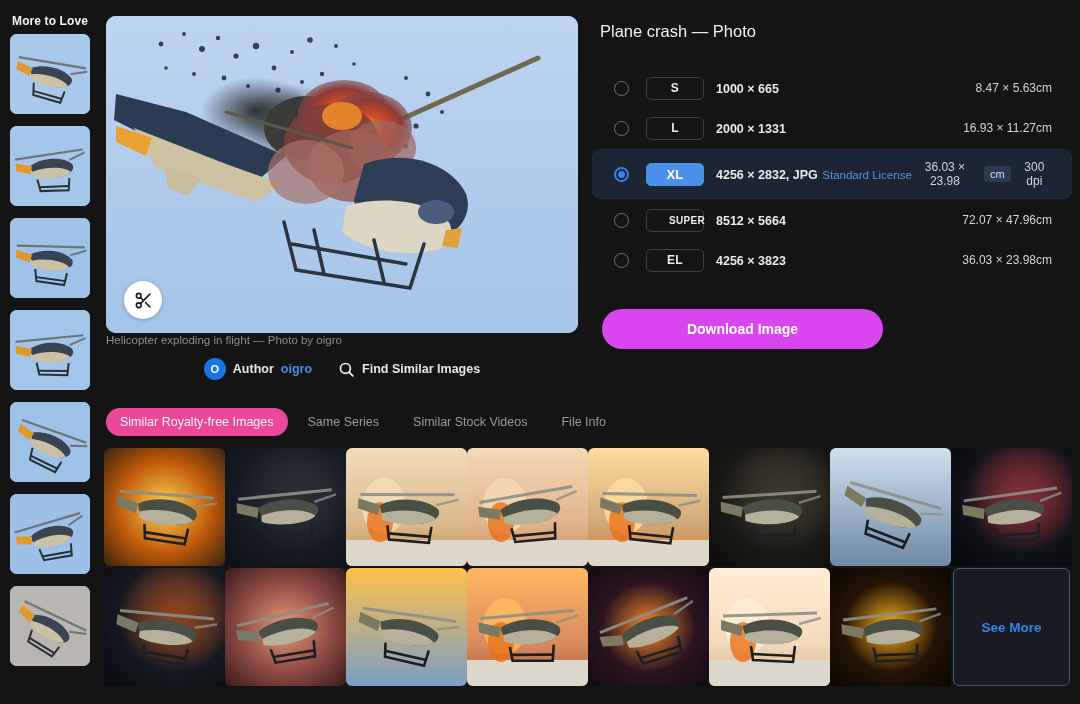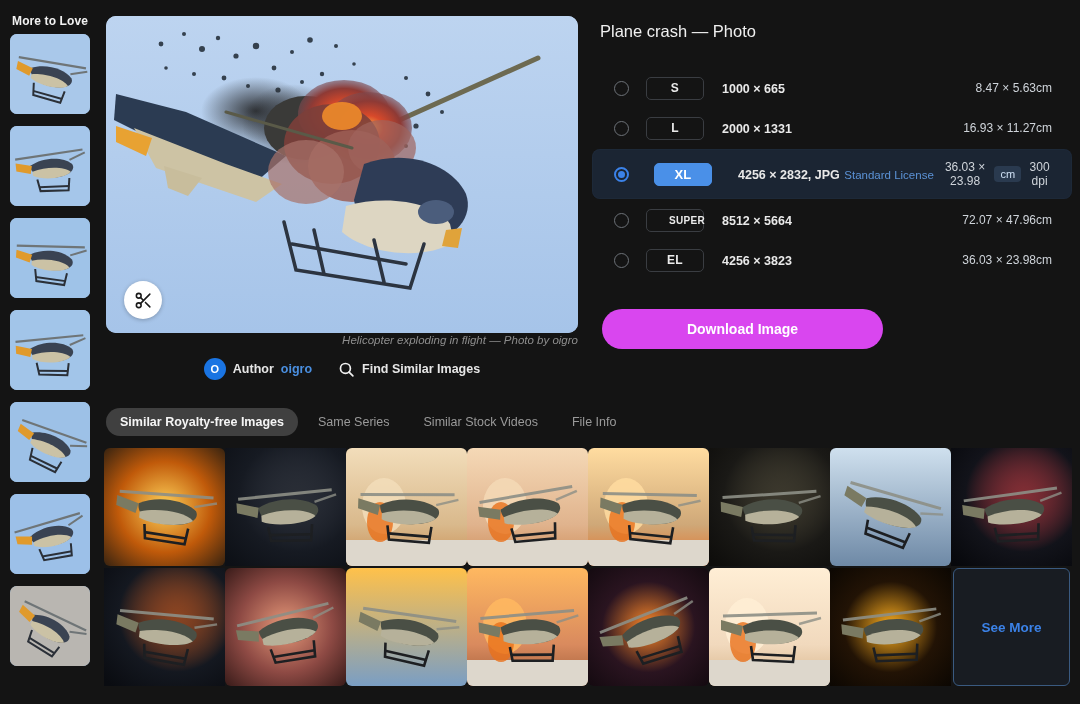--- a/index.html
+++ b/index.html
@@ -35,21 +35,21 @@
   }
   #hero .sky { position: absolute; inset: 0; }
   #crop-btn {
     position: absolute; left: 18px; bottom: 14px;
     width: 38px; height: 38px; border-radius: 50%;
     background: #fff; display: flex; align-items: center; justify-content: center;
     cursor: pointer; box-shadow: 0 1px 4px rgba(0,0,0,.25);
   }
   #caption {
     position: absolute; left: 106px; top: 334px; width: 472px;
-    text-align: right; color: #8d8d8d; font-size: 11.5px; font-style: italic;
+    text-align: left; color: #8d8d8d; font-size: 11.5px;
   }
   #meta-row {
     position: absolute; left: 106px; top: 358px; width: 472px;
     display: flex; align-items: center; justify-content: center; gap: 26px;
   }
   .meta-item { display: flex; align-items: center; gap: 7px; cursor: pointer; }
   #author-avatar {
     width: 22px; height: 22px; border-radius: 50%; background: #1a74e2;
     display: flex; align-items: center; justify-content: center;
     color: #fff; font-size: 11px; font-weight: bold;
@@ -59,38 +59,38 @@
 
   
   #right { position: absolute; left: 592px; top: 16px; width: 480px; }
   #page-title { color: #f0f0f0; font-size: 16.5px; font-weight: normal; padding: 6px 8px 0 8px; }
   #size-list { margin-top: 28px; }
   .size-row {
     display: flex; align-items: center; height: 38px;
     padding: 0 14px 0 22px; border-radius: 8px; margin-bottom: 2px;
     cursor: pointer;
   }
-  .size-row.selected { background: #1b2533; height: 50px; box-shadow: inset 0 0 0 1px #22304260; gap: 8px; }
+  .size-row.selected { background: #1b2533; height: 50px; box-shadow: inset 0 0 0 1px #22304260; }
   .radio {
     width: 15px; height: 15px; border-radius: 50%;
     border: 1.6px solid #6d7278; flex: 0 0 auto;
     display: flex; align-items: center; justify-content: center;
   }
   .size-row.selected .radio { border-color: #3b82e8; border-width: 2px; }
   .radio .dot { width: 7px; height: 7px; border-radius: 50%; background: #3b82e8; display: none; }
   .size-row.selected .radio .dot { display: block; }
   .badge {
     width: 58px; height: 23px; margin-left: 17px; flex: 0 0 auto;
     border: 1px solid #3a3d42; border-radius: 5px;
     display: flex; align-items: center; justify-content: center;
     color: #eaeaea; font-size: 12px; font-weight: bold; letter-spacing: .3px;
   }
   .badge.small-text { font-size: 10px; padding-left: 24px; }
   .size-row.selected .badge { background: #4a90e8; border-color: #4a90e8; color: #fff; font-size: 13px; }
-  .dims { margin-left: 18px; flex: 0 0 auto; }
+  .dims { margin-left: 12px; flex: 0 0 auto; }
   .dims .line1 { color: #e9e9e9; font-size: 12.5px; font-weight: bold; }
   .dims .line2 { color: #5b92d6; font-size: 11.5px; margin-top: 1px; }
   .phys {
     margin-left: auto; color: #cfd4da; font-size: 12px;
     display: flex; align-items: center; gap: 6px; padding-right: 6px; text-align: center;
   }
   .unit-chip {
     background: #2a3a4f; color: #cfe0f5; border-radius: 4px;
     padding: 2px 6px; font-size: 11px;
   }
@@ -103,21 +103,21 @@
 
   
   #tabs {
     position: absolute; left: 106px; top: 408px;
     display: flex; align-items: center; gap: 6px;
   }
   .tab {
     padding: 7px 14px; border-radius: 16px; font-size: 12.5px;
     color: #9a9a9a; cursor: pointer; white-space: nowrap;
   }
-  .tab.active { background: #404040; color: #f5f5f5; font-weight: bold; }
+  .tab.active { background: #ec4899; color: #f5f5f5; font-weight: normal; }
 
   
   #grid {
     position: absolute; left: 104px; top: 448px;
     width: 976px; height: 244px;
     display: grid;
     grid-template-columns: repeat(8, 121px);
     grid-template-rows: 118px 118px;
     gap: 2px 0px;
   }

